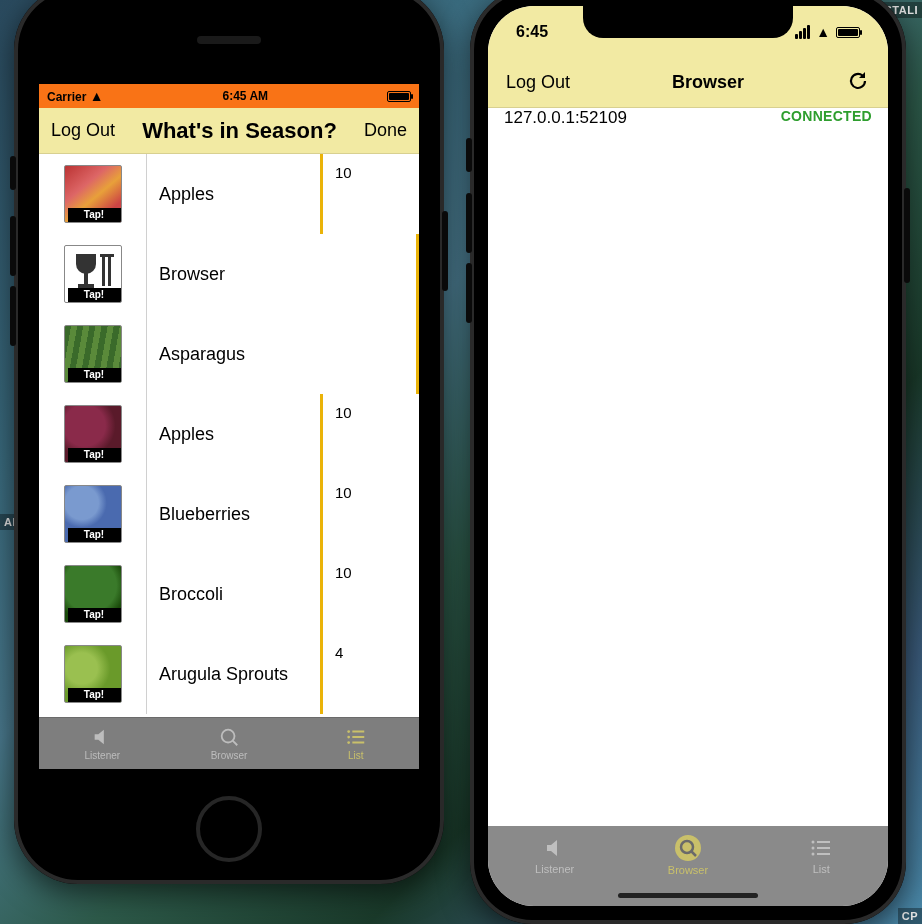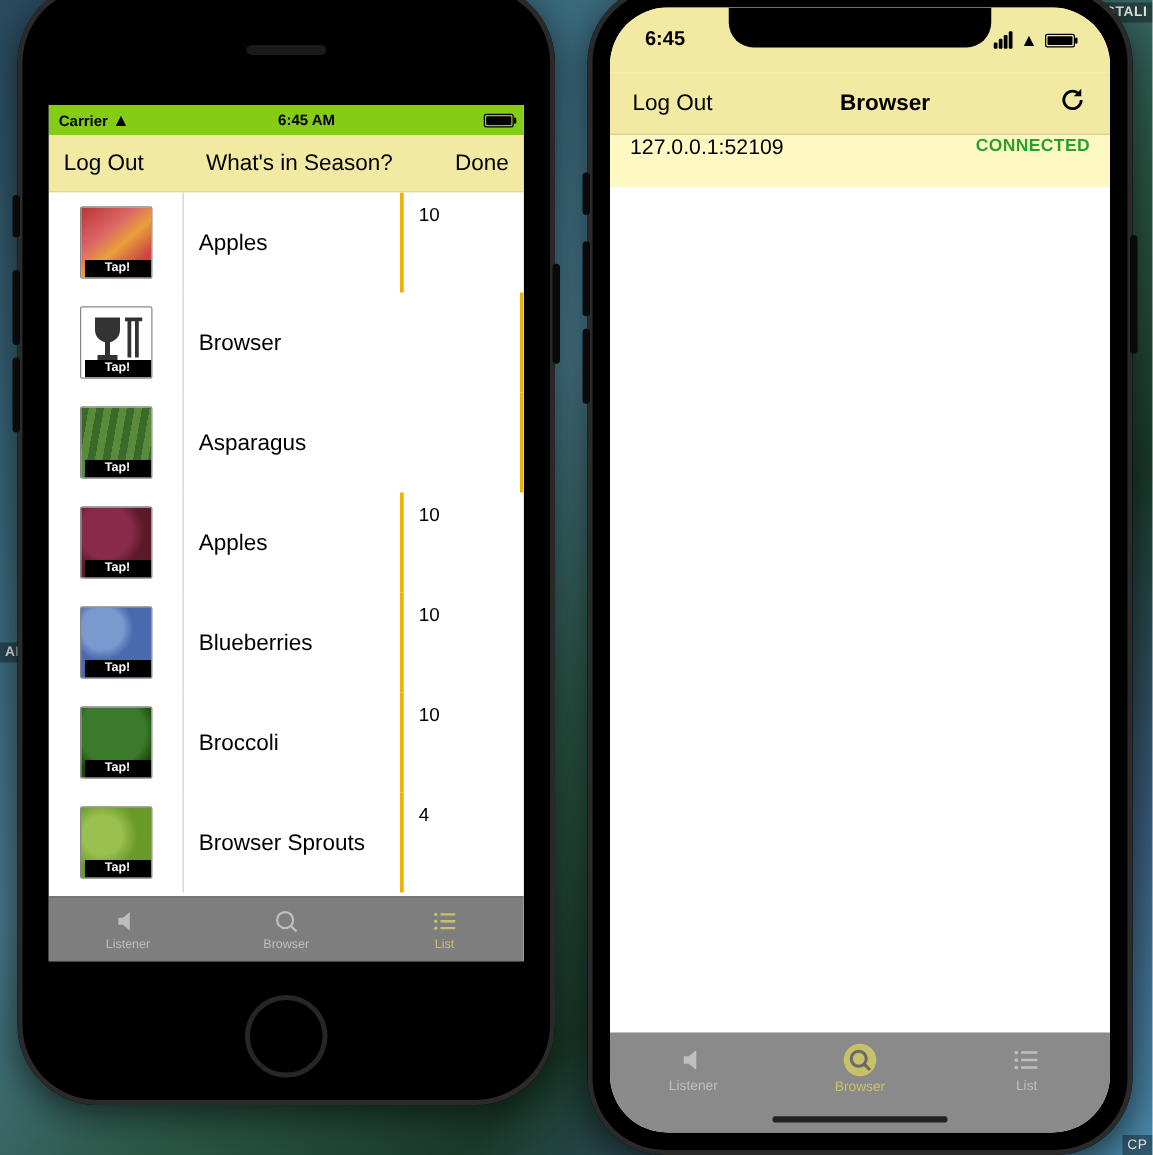--- a/index.html
+++ b/index.html
@@ -4,43 +4,43 @@
 <style>
   *{box-sizing:border-box;margin:0;padding:0}
   body{
     width:922px;height:924px;
     background:linear-gradient(135deg,#2a4a5e 0%,#3a6b7e 25%,#4a7a8e 40%,#2d5a4a 55%,#1a3a2a 70%,#3a5a7a 85%,#4a8aaa 100%);
     font-family:-apple-system,"Helvetica Neue",Arial,sans-serif;
     position:relative;overflow:hidden;
   }
   .blip-r{position:absolute;right:0;top:2px;font-size:11px;font-weight:700;letter-spacing:.5px;color:#e8e8e8;background:rgba(0,0,0,.35);padding:2px 4px;}
   .blip-l{position:absolute;left:0;top:514px;font-size:11px;font-weight:700;letter-spacing:.5px;color:#e8e8e8;background:rgba(0,0,0,.35);padding:2px 4px;}
-  .blip-br{position:absolute;right:0;bottom:0;font-size:11px;font-weight:400;letter-spacing:.5px;color:#e8e8e8;background:rgba(0,0,0,.35);padding:2px 4px;}
+  .blip-br{position:absolute;right:0;bottom:0;font-size:11px;font-weight:700;letter-spacing:.5px;color:#e8e8e8;background:rgba(0,0,0,.35);padding:2px 4px;}
   
   .phone-a{
     position:absolute;left:14px;top:-14px;width:430px;height:898px;
     background:#000;border-radius:64px;padding:98px 25px 115px 25px;
     box-shadow:inset 0 0 0 4px #2a2a2a, 0 8px 30px rgba(0,0,0,.6);
   }
   .phone-a .side-btn{position:absolute;background:#0a0a0a;border-radius:3px}
   .phone-a .sb1{left:-4px;top:170px;width:6px;height:34px}
   .phone-a .sb2{left:-4px;top:230px;width:6px;height:60px}
   .phone-a .sb3{left:-4px;top:300px;width:6px;height:60px}
   .phone-a .sb4{right:-4px;top:225px;width:6px;height:80px}
   .phone-a .earpiece{position:absolute;top:50px;left:50%;transform:translateX(-50%);width:64px;height:8px;background:#1a1a1a;border-radius:4px}
   .phone-a .home{position:absolute;bottom:22px;left:50%;transform:translateX(-50%);width:66px;height:66px;border-radius:50%;border:4px solid #262626}
   .scr-a{width:100%;height:100%;background:#fff;position:relative;overflow:hidden;display:flex;flex-direction:column}
-  .status-a{height:24px;background:#84cc16;display:flex;align-items:center;padding:0 8px;font-size:12px;font-weight:600}
+  .status-a{height:24px;background:#f97316;display:flex;align-items:center;padding:0 8px;font-size:12px;font-weight:600}
   .status-a .mid{flex:1;text-align:center}
   .batt{width:24px;height:11px;border:1px solid #000;border-radius:2px;position:relative;margin-left:auto}
   .batt:after{content:"";position:absolute;right:-3px;top:2px;width:2px;height:5px;background:#000;border-radius:1px}
   .batt:before{content:"";position:absolute;left:1px;top:1px;right:1px;bottom:1px;background:#000;border-radius:1px}
   .nav-a{height:46px;background:#f2eaa3;display:flex;align-items:center;justify-content:space-between;padding:0 12px;border-bottom:1px solid #d8d090}
   .nav-a .l,.nav-a .r{font-size:18px;color:#000}
-  .nav-a .t{font-size:18px;font-weight:400}
+  .nav-a .t{font-size:22px;font-weight:700}
   .list{flex:1;overflow:hidden;background:#fff}
   .row{display:flex;align-items:stretch;height:80px}
   .thumb-cell{width:108px;display:flex;align-items:center;justify-content:center;border-right:1px solid #d0d0d0}
   .thumb{width:58px;height:58px;position:relative;border:1px solid #888;border-radius:2px;overflow:hidden}
   .tap{position:absolute;left:3px;right:0;bottom:0;background:#000;color:#fff;font-size:10px;font-weight:700;text-align:center;line-height:14px}
   .name-cell{flex:1;display:flex;align-items:center;padding-left:12px;border-right:3px solid #eab308;font-size:18px}
   .count-cell{width:96px;padding:10px 12px;font-size:15px}
   .tabbar-a{height:52px;background:#7e7e7e;display:flex;border-top:1px solid #6a6a6a}
   .tab-a{flex:1;display:flex;flex-direction:column;align-items:center;justify-content:center;color:#bdbdbd;font-size:10px;gap:2px}
   .tab-a.active{color:#c9c06a}
@@ -59,21 +59,21 @@
   .phone-b{
     position:absolute;left:470px;top:-12px;width:436px;height:936px;
     background:#000;border-radius:62px;padding:18px;
     box-shadow:inset 0 0 0 4px #2a2a2a, 0 8px 30px rgba(0,0,0,.6);
   }
   .phone-b .side-btn{position:absolute;background:#0a0a0a;border-radius:3px}
   .phone-b .rb1{left:-4px;top:150px;width:6px;height:34px}
   .phone-b .rb2{left:-4px;top:205px;width:6px;height:60px}
   .phone-b .rb3{left:-4px;top:275px;width:6px;height:60px}
   .phone-b .rb4{right:-4px;top:200px;width:6px;height:95px}
-  .scr-b{width:100%;height:100%;background:#fef9c3;border-radius:46px;overflow:hidden;position:relative;display:flex;flex-direction:column}
+  .scr-b{width:100%;height:100%;background:#ffffff;border-radius:46px;overflow:hidden;position:relative;display:flex;flex-direction:column}
   .notch{position:absolute;top:0;left:50%;transform:translateX(-50%);width:210px;height:32px;background:#000;border-bottom-left-radius:20px;border-bottom-right-radius:20px;z-index:5}
   .status-b{height:52px;background:#f2eaa3;display:flex;align-items:center;justify-content:space-between;padding:0 28px;font-size:16px;font-weight:700}
   .stat-r{display:flex;align-items:center;gap:6px}
   .sigbars{display:flex;align-items:flex-end;gap:1px}
   .sigbars span{width:3px;background:#000;border-radius:1px}
   .sigbars span:nth-child(1){height:5px}.sigbars span:nth-child(2){height:8px}.sigbars span:nth-child(3){height:11px}.sigbars span:nth-child(4){height:14px}
   .nav-b{height:50px;background:#f2eaa3;display:flex;align-items:center;justify-content:space-between;padding:0 18px;border-bottom:1px solid #d8d090}
   .nav-b .l{font-size:18px}
   .nav-b .t{font-size:18px;font-weight:700}
   .reload svg{width:24px;height:24px}
@@ -172,21 +172,21 @@
           </div>
           <div class="name-cell">Broccoli</div>
           <div class="count-cell">10</div>
         </div>
         <div class="row">
           <div class="thumb-cell">
             <div class="thumb t-brussels">
               <div class="tap">Tap!</div>
             </div>
           </div>
-          <div class="name-cell">Browser Sprouts</div>
+          <div class="name-cell">Arugula Sprouts</div>
           <div class="count-cell">4</div>
         </div>
       </div>
     <div class="tabbar-a">
       <div class="tab-a">
         <svg viewBox="0 0 24 24">
             <path fill="currentColor" d="M4 9v6h4l6 5V4L8 9H4z"></path>
           </svg>
         <span>Listener</span>
       </div>

